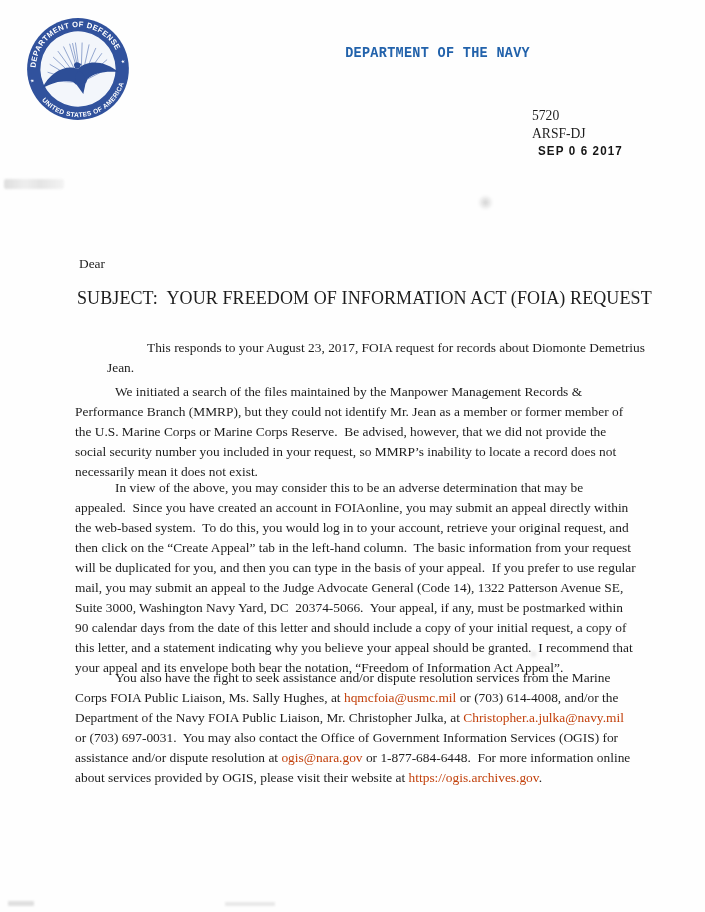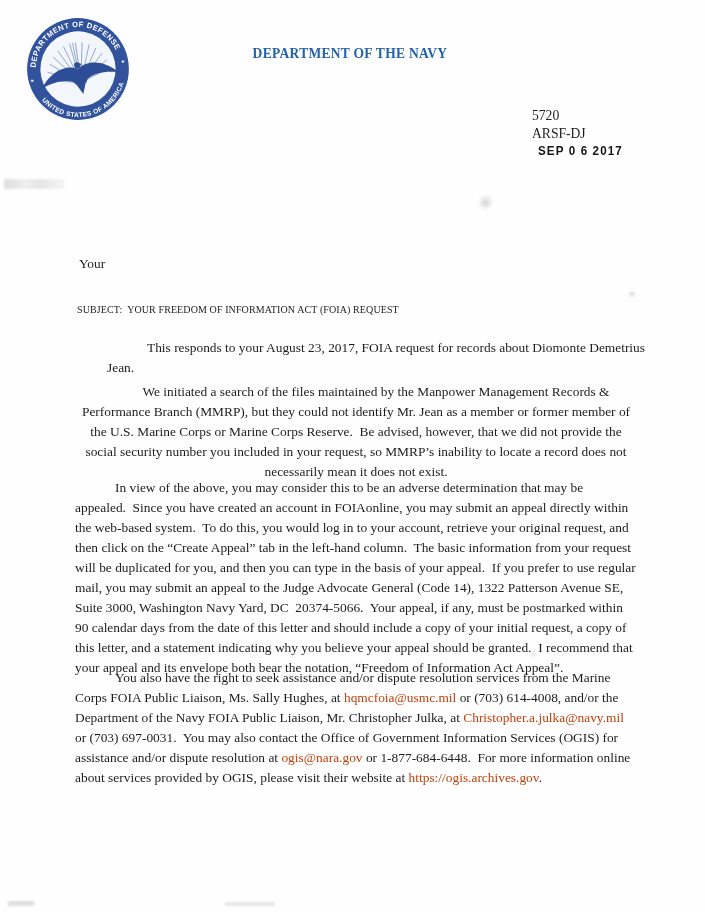--- a/index.html
+++ b/index.html
@@ -20,23 +20,23 @@
     top: 16px;
     width: 106px;
     height: 106px;
     transform: rotate(-12deg);
   }
   .letterhead {
     position: absolute;
     left: 170px;
     top: 46px;
     width: 360px;
-    text-align: center;
+    text-align: right;
     color: #2262ab;
-    font-family: Liberation Serif, serif;
+    font-family: Liberation Mono, monospace;
     font-weight: bold;
   }
   .lh-title { font-size: 13.5px; letter-spacing: 0.3px; margin-bottom: 3px; transform: scaleY(1.05); }
   .lh-line  { font-size: 8.8px; line-height: 11.3px; letter-spacing: 0.25px; }
 
   
   .ref-block {
     position: absolute;
     left: 532px;
     top: 107px;
@@ -60,34 +60,34 @@
   
   .sent-via {
     position: absolute;
     left: 79px;
     top: 178px;
     font-weight: bold;
     font-size: 13.7px;
     letter-spacing: 0.2px;
   }
   .dear { position: absolute; left: 79px; top: 256px; font-size: 13.4px; }
-  .subject { position: absolute; left: 77px; top: 304px; font-size: 10px; white-space: pre; letter-spacing: 0.1px; }
+  .subject { position: absolute; left: 77px; top: 288px; font-size: 18px; white-space: pre; letter-spacing: 0.1px; }
 
   .para {
     position: absolute;
     left: 75px;
     width: 562px;
     margin: 0;
     font-size: 13.4px;
     line-height: 20px;
     text-indent: 40px;
     white-space: pre-wrap;
   }
   .p1 { top: 338px; margin-left: 32px; }
-  .p2 { top: 382px; text-align: center; }
+  .p2 { top: 382px; }
   .p3 { top: 478px; }
   .p4 { top: 668px; }
 
   .link { color: #c2410c; }
 
   
   .smudge { position: absolute; pointer-events: none; }
   .s1 {
     left: 4px; top: 179px; width: 60px; height: 10px;
     background: linear-gradient(90deg, #ababab 0%, #d6d6d6 35%, #bdbdbd 60%, #e3e3e3 100%);
@@ -156,21 +156,21 @@
   <div class="letterhead">
     <div class="lh-title">DEPARTMENT OF THE NAVY</div>
   </div>
 
   <div class="ref-block">
     <div>5720</div>
     <div>ARSF-DJ</div>
   </div>
   <div class="date-stamp">SEP 0 6 2017</div>
 
-  <div class="dear">Your</div>
+  <div class="dear">Dear</div>
   <div class="subject">SUBJECT:  YOUR FREEDOM OF INFORMATION ACT (FOIA) REQUEST</div>
 
   <p class="para p1">This responds to your August 23, 2017, FOIA request for records about Diomonte Demetrius Jean.</p>
   <p class="para p2">We initiated a search of the files maintained by the Manpower Management Records &amp; Performance Branch (MMRP), but they could not identify Mr. Jean as a member or former member of the U.S. Marine Corps or Marine Corps Reserve.  Be advised, however, that we did not provide the social security number you included in your request, so MMRP’s inability to locate a record does not necessarily mean it does not exist.</p>
   <p class="para p3">In view of the above, you may consider this to be an adverse determination that may be appealed.  Since you have created an account in FOIAonline, you may submit an appeal directly within the web-based system.  To do this, you would log in to your account, retrieve your original request, and then click on the “Create Appeal” tab in the left-hand column.  The basic information from your request will be duplicated for you, and then you can type in the basis of your appeal.  If you prefer to use regular mail, you may submit an appeal to the Judge Advocate General (Code 14), 1322 Patterson Avenue SE, Suite 3000, Washington Navy Yard, DC  20374-5066.  Your appeal, if any, must be postmarked within 90 calendar days from the date of this letter and should include a copy of your initial request, a copy of this letter, and a statement indicating why you believe your appeal should be granted.  I recommend that your appeal and its envelope both bear the notation, “Freedom of Information Act Appeal”.</p>
 
   <p class="para p4"><span>You also have the right to seek assistance and/or dispute resolution services from the Marine Corps FOIA Public Liaison, Ms. Sally Hughes, at </span><span class="link">hqmcfoia@usmc.mil</span><span> or (703) 614-4008, and/or the Department of the Navy FOIA Public Liaison, Mr. Christopher Julka, at </span><span class="link">Christopher.a.julka@navy.mil</span><span> or (703) 697-0031.  You may also contact the Office of Government Information Services (OGIS) for assistance and/or dispute resolution at </span><span class="link">ogis@nara.gov</span><span> or 1-877-684-6448.  For more information online about services provided by OGIS, please visit their website at </span><span class="link">https://ogis.archives.gov</span><span>.</span></p>
 
   <div class="smudge s1"></div>
   <div class="smudge s2"></div>

